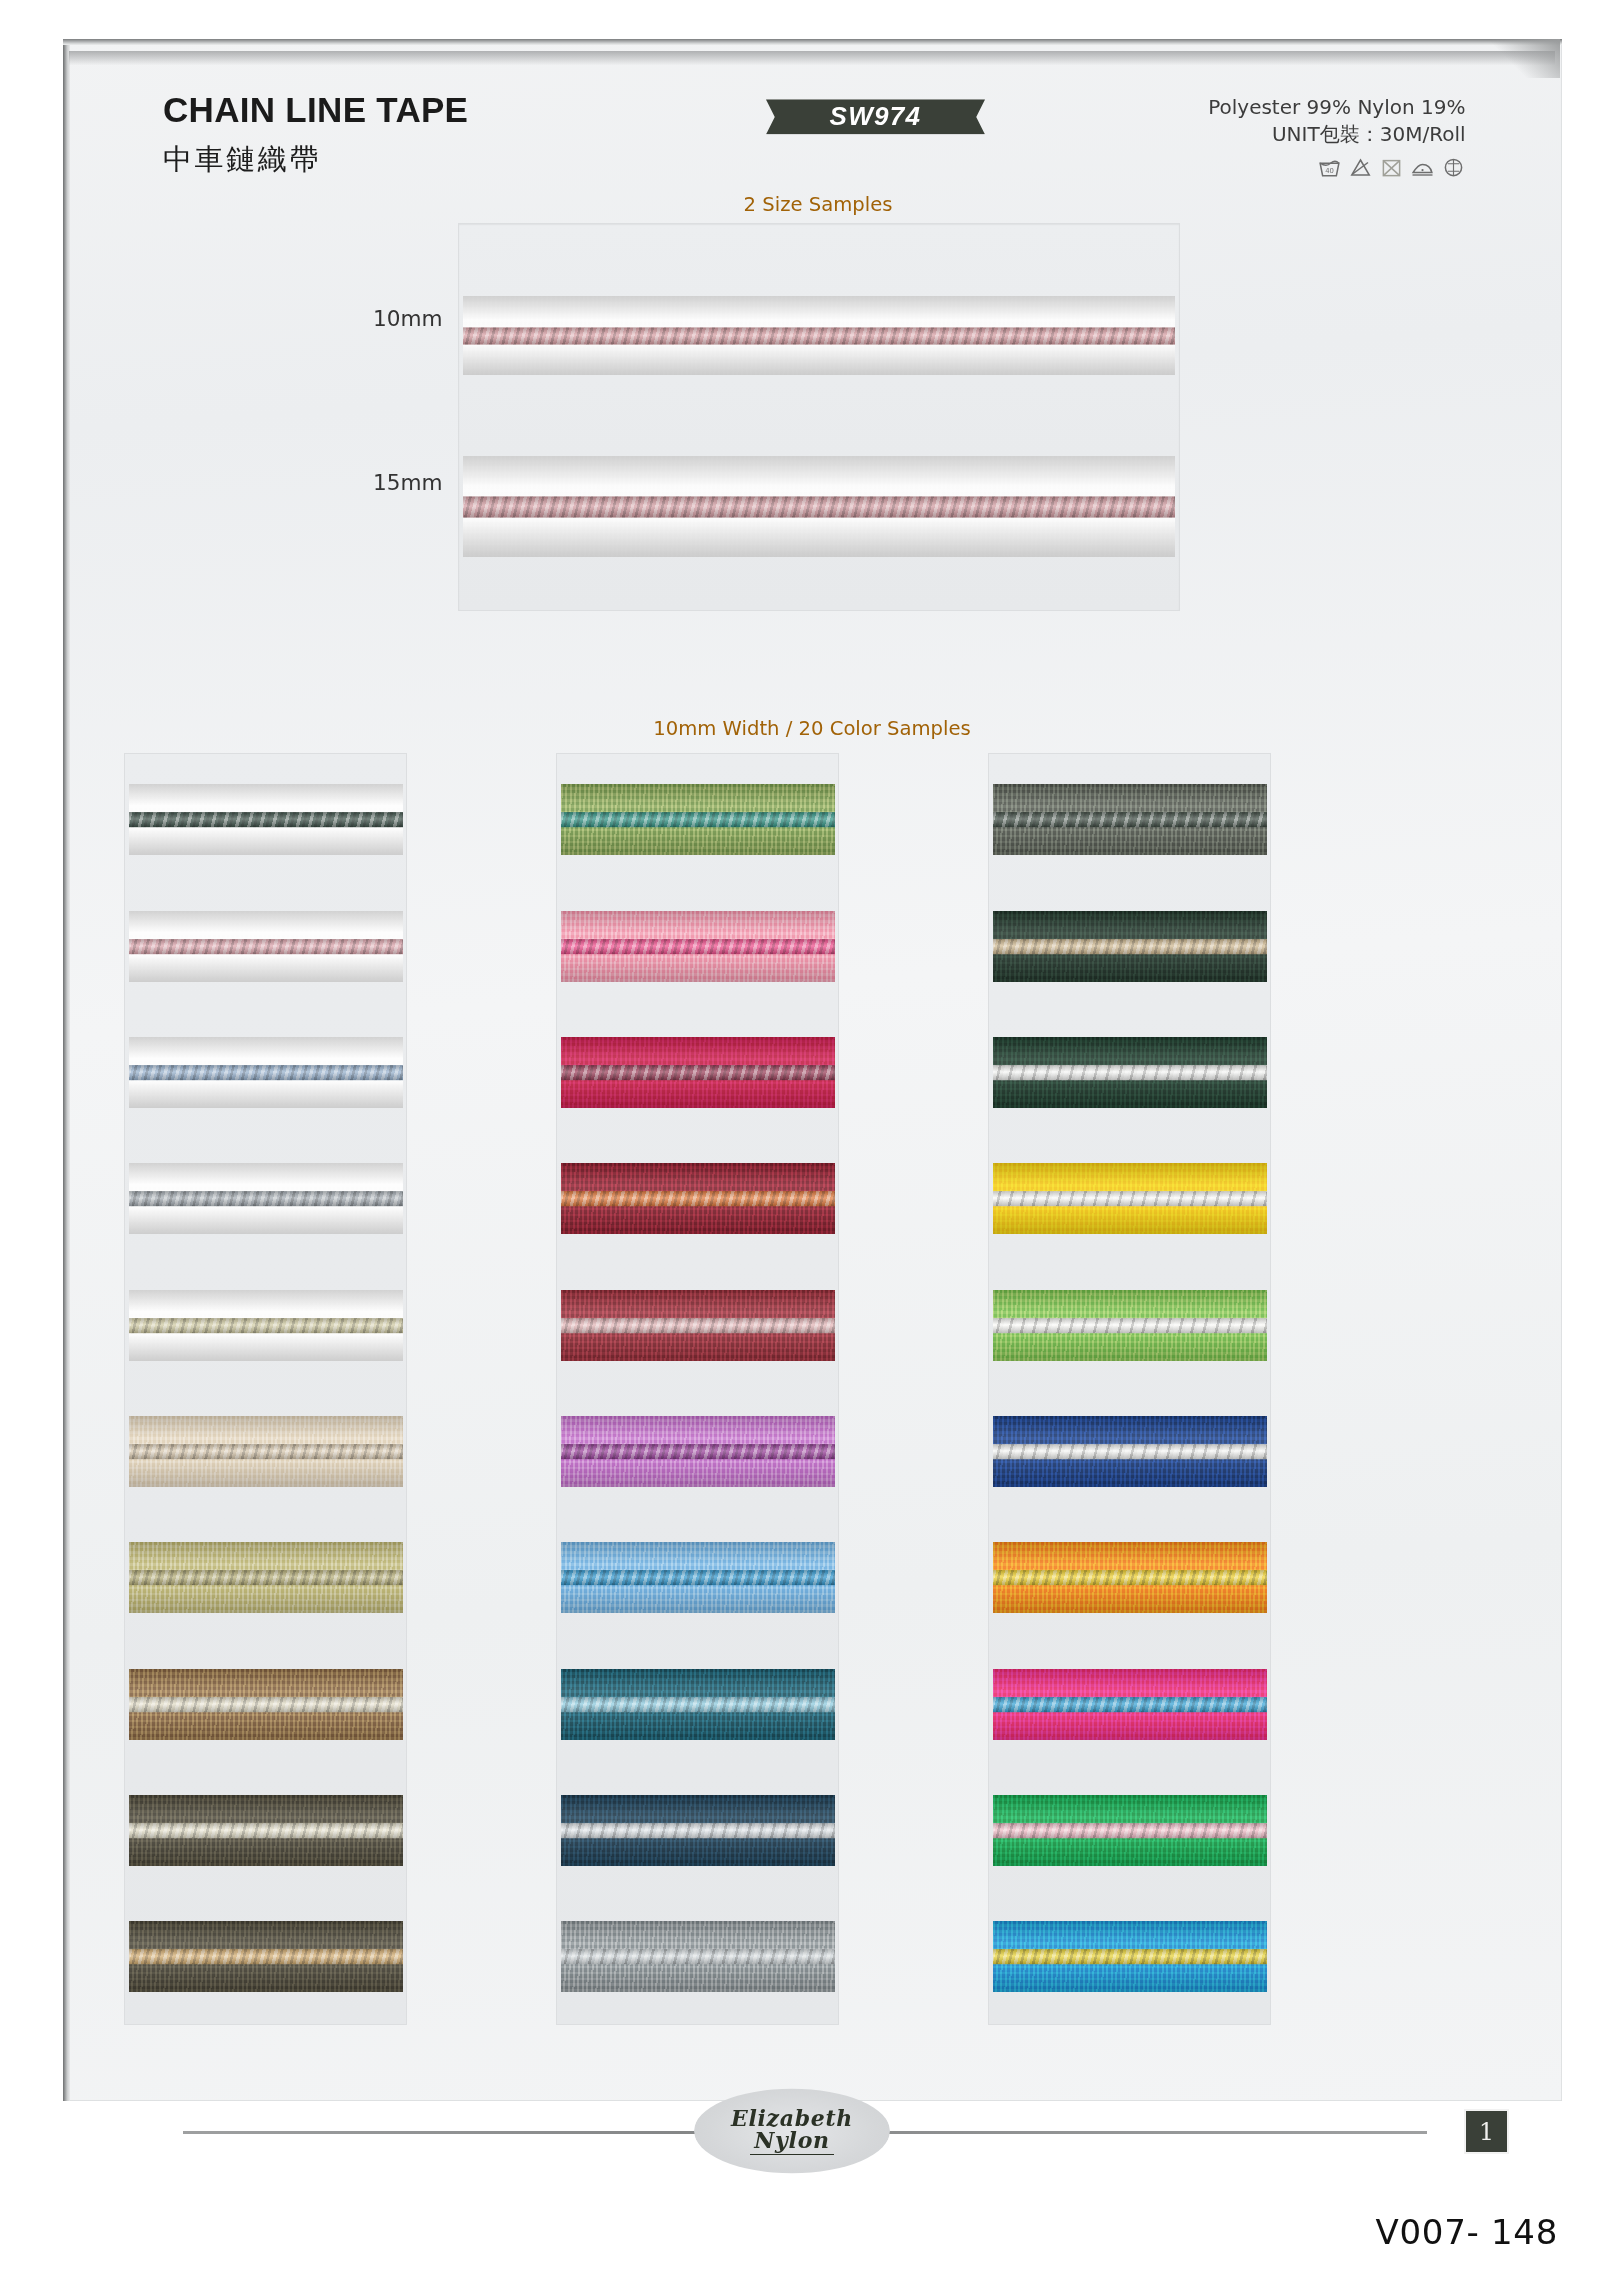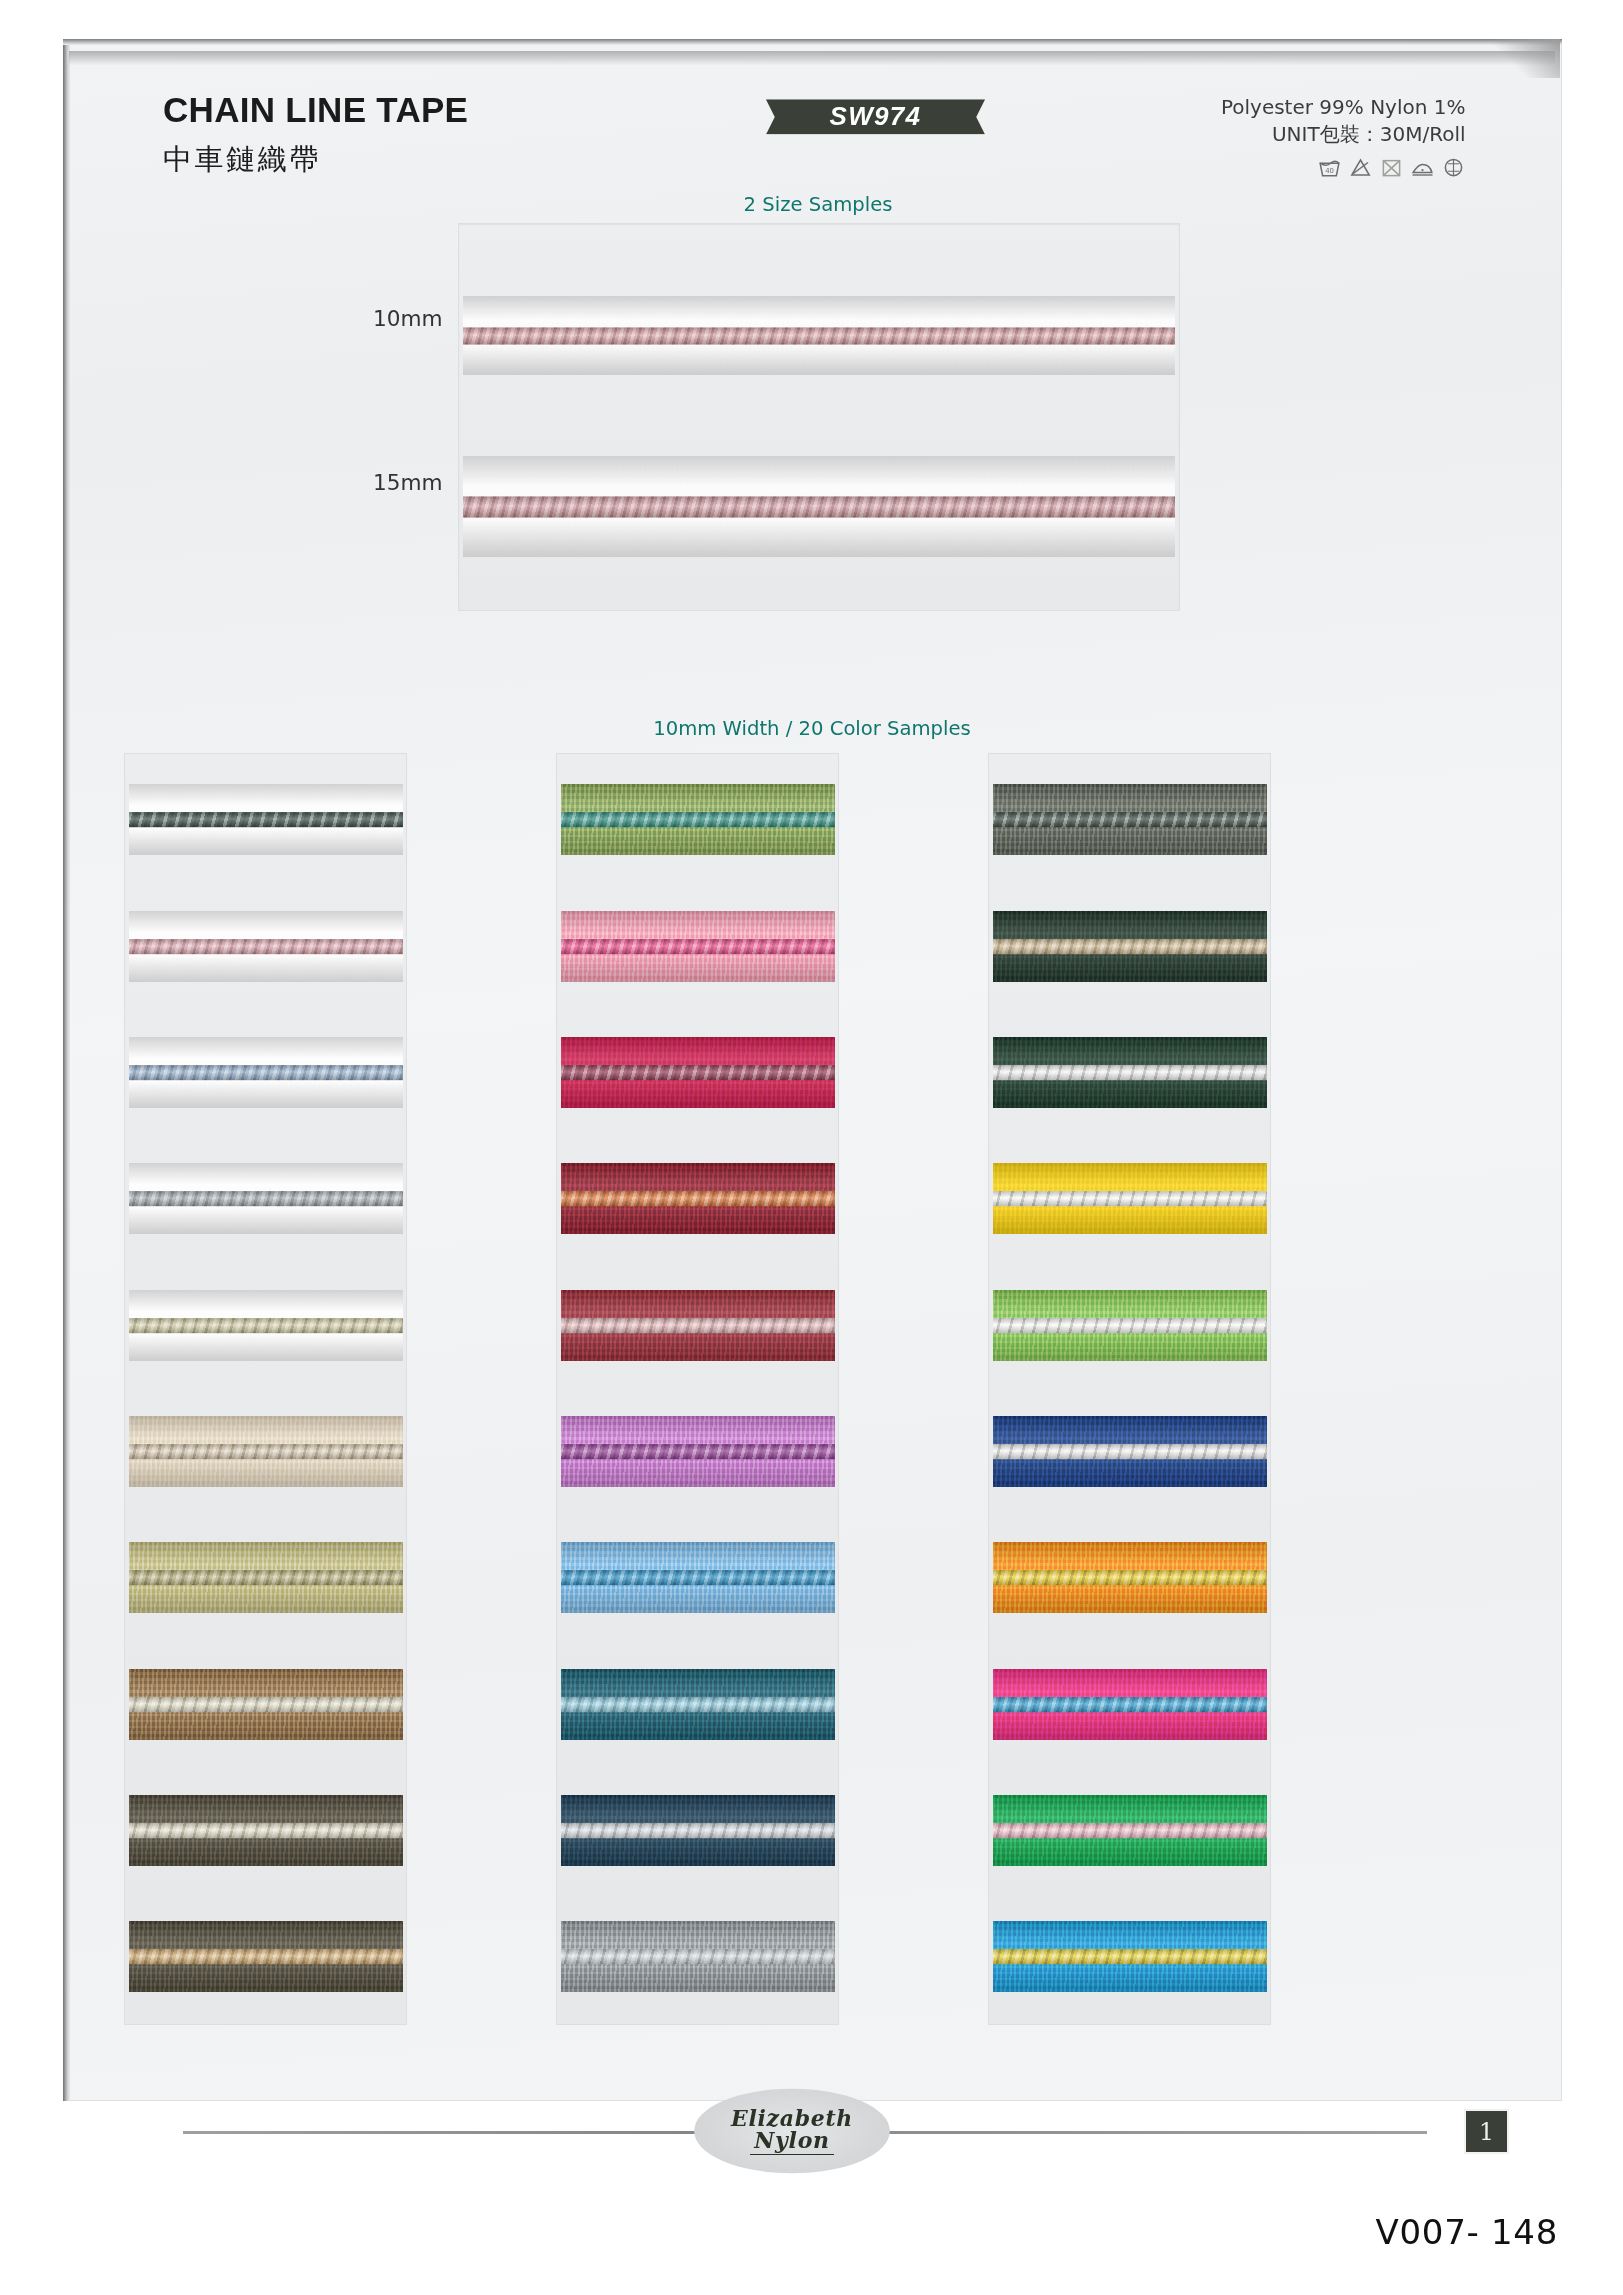--- a/index.html
+++ b/index.html
@@ -39,21 +39,21 @@
      clip-path:polygon(0% 0%, 4% 50%, 0% 100%, 100% 100%, 96% 50%, 100% 0%);
      box-shadow:0 1.3px 2px rgba(0,0,0,.25);}
 
   #spec{position:absolute;right:-6.5px;top:9.2px;text-align:right;color:#3c3c3c;}
   #spec .line{font-size:20px;line-height:1.36;white-space:nowrap;
               font-family:"DejaVu Sans", sans-serif;}
   #care-row{margin-top:6.5px;display:flex;gap:5.9px;justify-content:flex-end;align-items:flex-start;}
   .care{width:25px;height:25px;opacity:.78;}
 
   
-  .section-title{position:absolute;text-align:center;font-size:19.6px;color:#0f766e;
+  .section-title{position:absolute;text-align:center;font-size:19.6px;color:#a16207;
      font-family:"DejaVu Sans", sans-serif;}
 
   
   #size-panel{position:absolute;left:458px;top:223px;width:720px;height:386px;
      background:linear-gradient(180deg,#eceef0,#e7e9eb);
      border:1.3px solid #dcdee0;box-shadow:0 0.7px 1.3px rgba(0,0,0,.07) inset;}
   .size-label{position:absolute;font-size:21.6px;color:#333;font-family:"DejaVu Sans", sans-serif;}
 
   
   .tape{position:relative;overflow:hidden;}
@@ -113,21 +113,21 @@
 
 <div id="header">
   <div id="title-block">
     <div id="title">CHAIN LINE TAPE</div>
     <div id="title-cn">中車鏈織帶</div>
   </div>
 
   <div id="code-badge">SW974</div>
 
   <div id="spec">
-    <div class="line">Polyester 99% Nylon 1%</div>
+    <div class="line">Polyester 99% Nylon 19%</div>
     <div class="line">UNIT包裝：30M/Roll</div>
     <div id="care-row">
       <svg class="care" viewBox="0 0 40 40">
         <path d="M5 13 h30 l-4 20 h-22 z" fill="none" stroke="#4a4a4a" stroke-width="2.4"></path>
         <path d="M5 13 q10 7 17 0 q7 -6 13 0" fill="none" stroke="#4a4a4a" stroke-width="2.2"></path>
         <text x="20" y="28" font-size="11" text-anchor="middle" fill="#4a4a4a" font-family="DejaVu Sans, sans-serif">40</text>
       </svg>
       <svg class="care" viewBox="0 0 40 40">
         <path d="M20 8 L34 32 H6 Z" fill="none" stroke="#4a4a4a" stroke-width="2.4"></path>
         <path d="M8 30 L32 12" stroke="#4a4a4a" stroke-width="2.4"></path>

